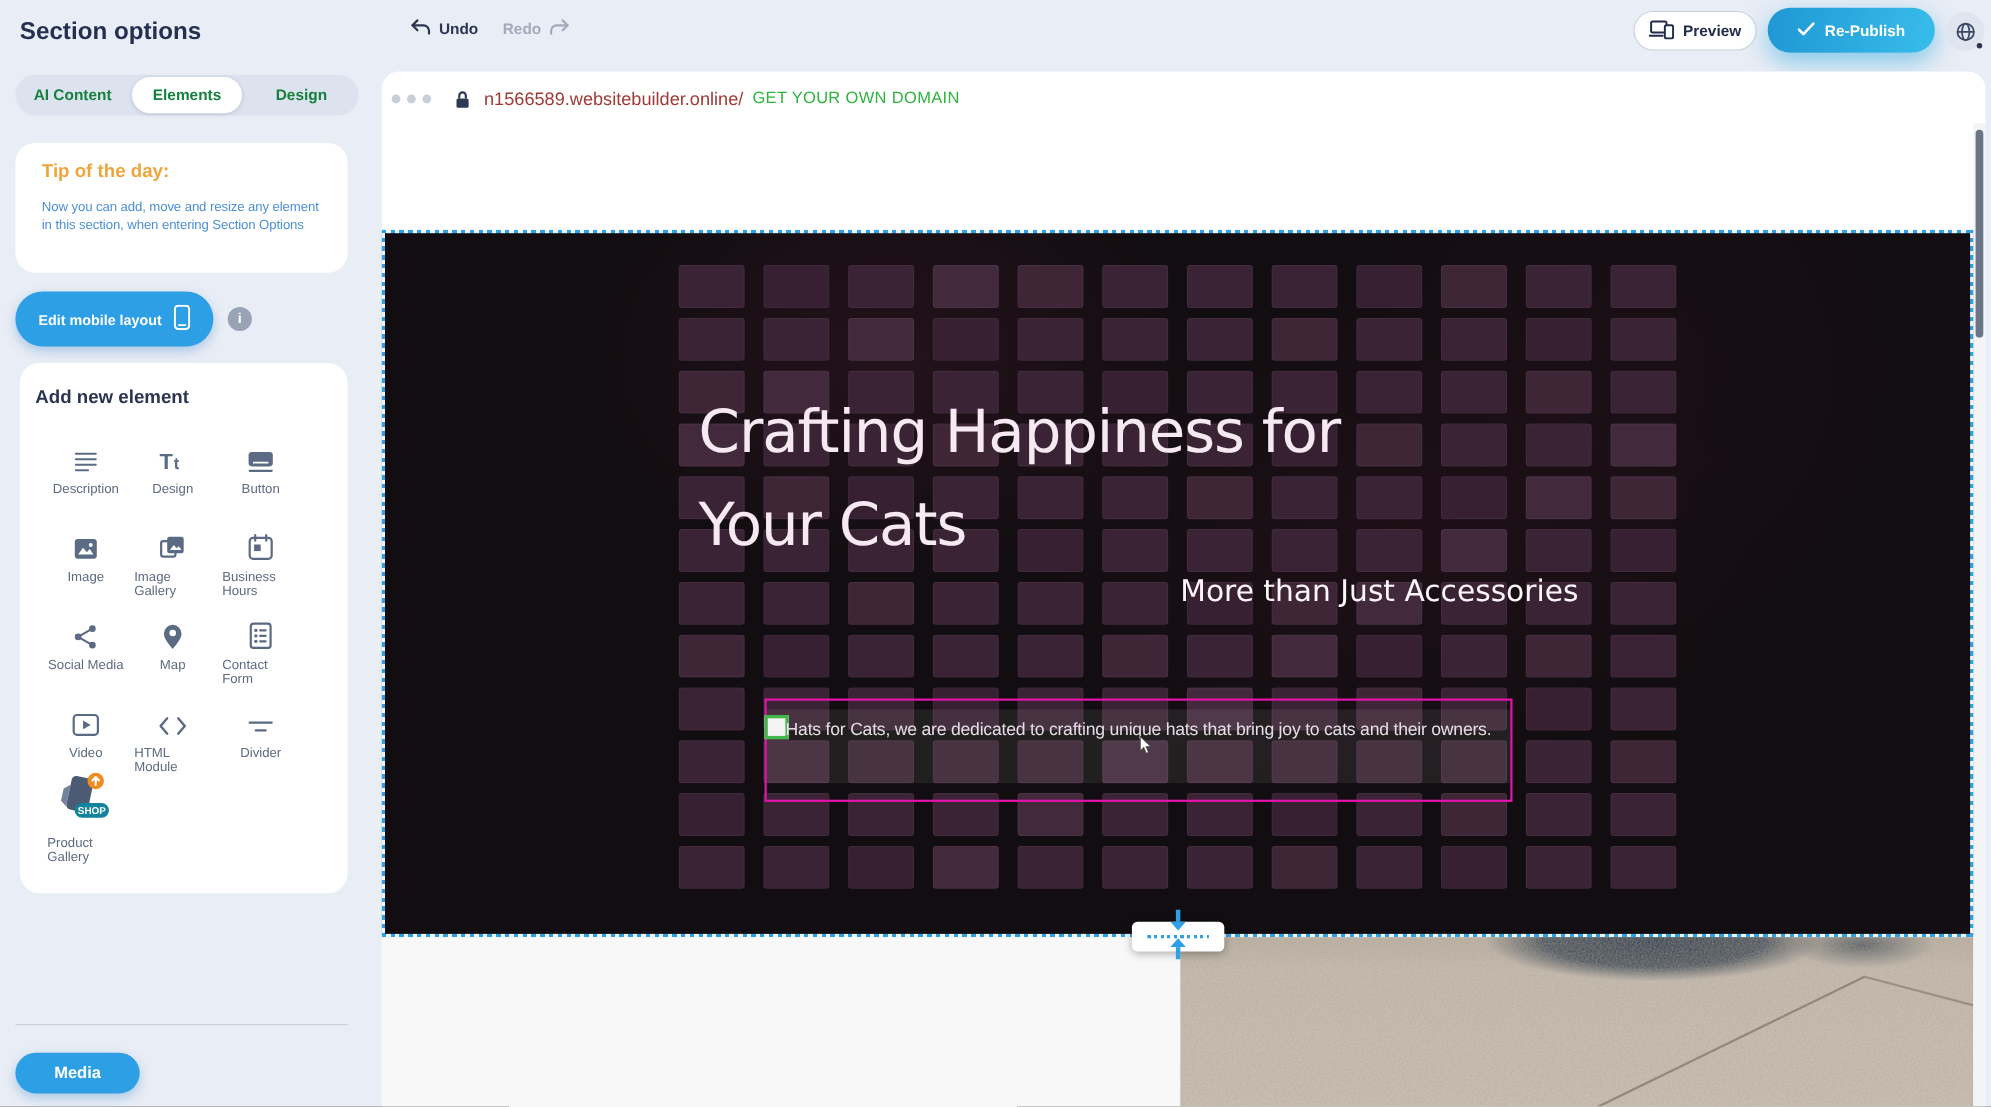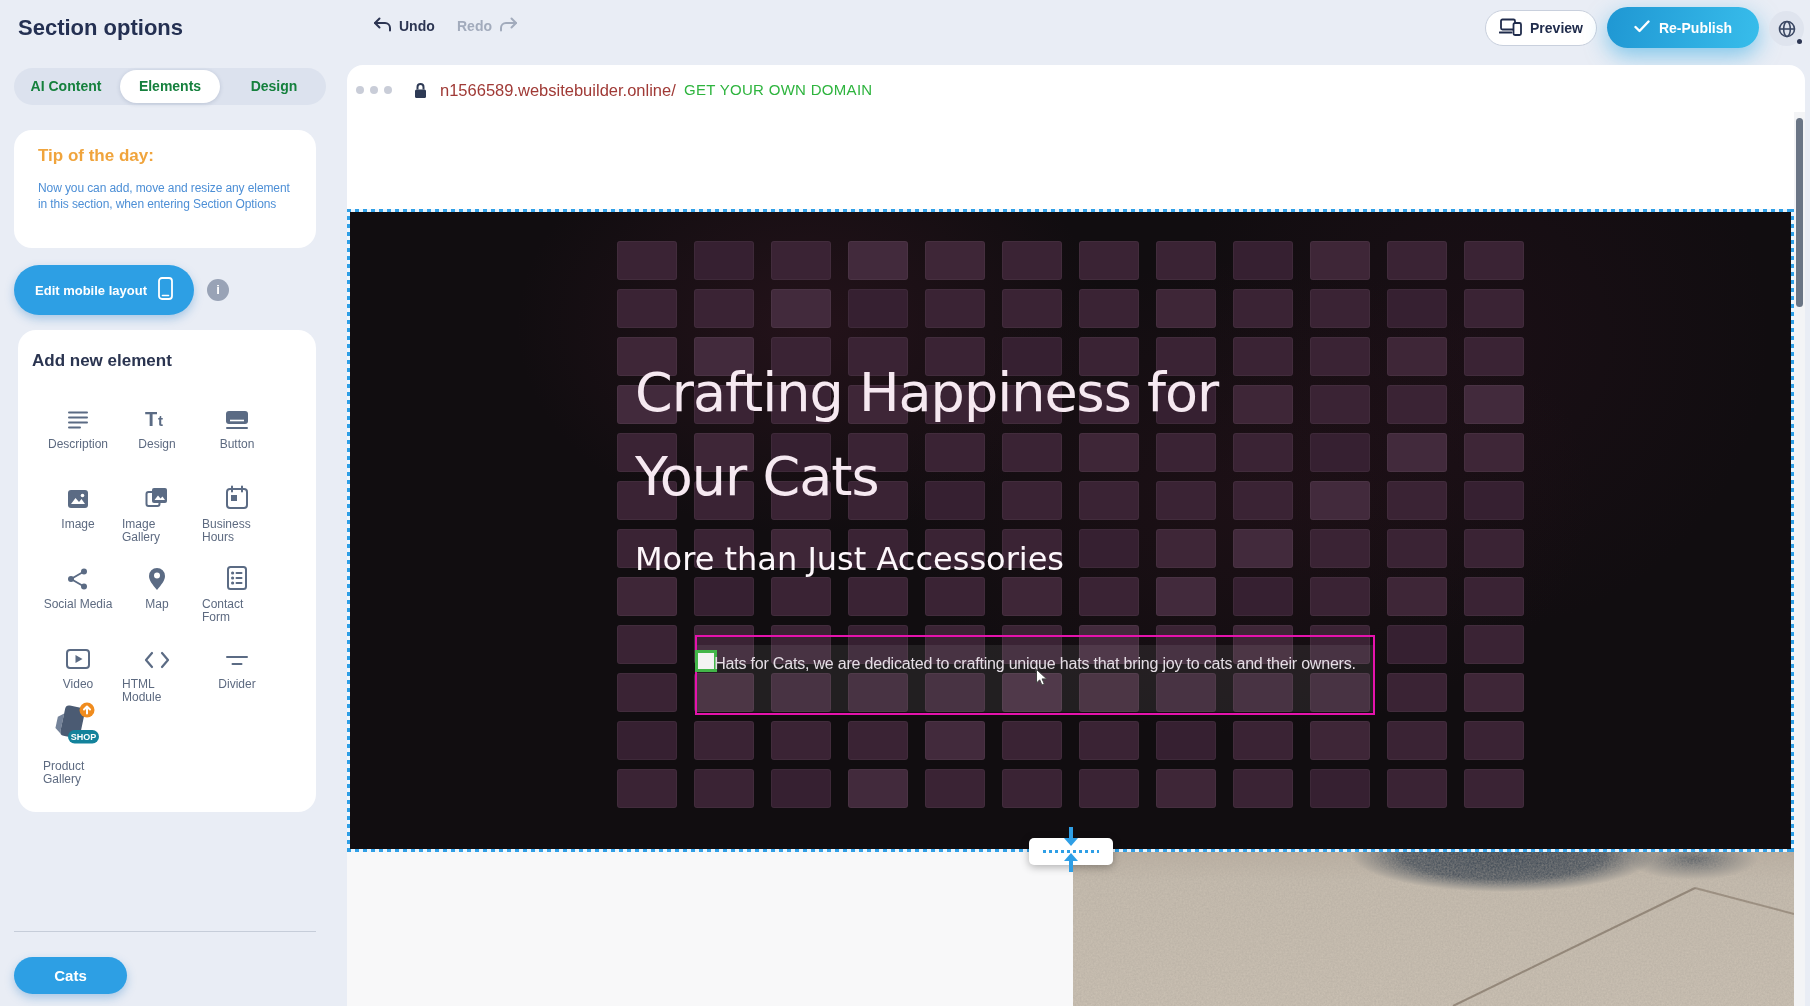--- a/index.html
+++ b/index.html
@@ -44,23 +44,23 @@
  radial-gradient(420px 300px at 32% 18%, rgba(95,35,58,.24), transparent 70%),
  radial-gradient(500px 340px at 62% 45%, rgba(80,28,48,.18), transparent 70%),
  radial-gradient(420px 420px at 78% 20%, rgba(62,22,42,.20), transparent 70%),
  #110d10;overflow:hidden}
 .hero-grid{position:absolute;left:270px;top:31px;width:907px;height:567px;display:grid;grid-template-columns:repeat(12,60px);grid-auto-rows:39px;column-gap:17px;row-gap:9px}
 .hcell{background:#3a2334;border-radius:3px;box-shadow:inset 0 0 0 1px rgba(255,255,255,.045)}
 .hcell:nth-child(5n){background:#3e2637}
 .hcell:nth-child(7n+2){background:#362031}
 .hcell:nth-child(11n+4){background:#422a3c}
 .h1wrap{position:absolute;left:288px;top:141px;width:800px;text-align:left;font-family:"DejaVu Sans",sans-serif;font-size:54px;line-height:84px;color:#f6e9f1;letter-spacing:-1px}
-.h2wrap{position:absolute;left:288px;top:330px;width:800px;text-align:left;font-family:"DejaVu Sans",sans-serif;font-size:32px;color:#fdf7fb}
+.h2wrap{position:absolute;left:288px;top:312px;width:800px;text-align:right;font-family:"DejaVu Sans",sans-serif;font-size:27px;color:#fdf7fb}
 .texthl{position:absolute;left:350px;top:435px;width:676px;height:67px;background:rgba(255,255,255,.075)}
-.pinkbox{position:absolute;left:348px;top:425px;width:680px;height:80px;border:2.5px solid #e513ad}
+.pinkbox{position:absolute;left:348px;top:425px;width:680px;height:94px;border:2.5px solid #e513ad}
 .pinktext{position:absolute;left:0;top:14px;width:100%;text-align:center;font-family:"Liberation Sans",sans-serif;font-size:16px;line-height:26px;color:#e5dee5;letter-spacing:-0.2px}
 .handle{position:absolute;left:-2px;top:13px;width:22px;height:22px;background:#f3f3f3;border:3.5px solid #43b649}
 
 .dash-h{position:absolute;height:3px;background:repeating-linear-gradient(90deg,#2f9fe6 0 4px,#eef6fd 4px 8px)}
 .dash-v{position:absolute;width:3px;background:repeating-linear-gradient(0deg,#2f9fe6 0 4px,#eef6fd 4px 8px)}
 
 .bot-left{position:absolute;left:0;top:787px;width:726px;height:154px;background:#f8f8f9}
 .stone{position:absolute;left:726px;top:787px;width:721px;height:154px;background:linear-gradient(180deg,#bdb2a4 0,#c9bfb1 30px,#cdc3b5 100%);overflow:hidden}
 .blob1{position:absolute;left:278px;top:-34px;width:305px;height:74px;background:radial-gradient(closest-side,rgba(47,60,75,1),rgba(47,60,75,.85) 65%,rgba(47,60,75,0));border-radius:50%}
 .blob2{position:absolute;left:555px;top:-14px;width:130px;height:42px;background:radial-gradient(closest-side,rgba(47,60,75,.75),rgba(47,60,75,0));border-radius:50%}
@@ -223,21 +223,21 @@
         <circle cx="32" cy="9" r="7.5" fill="#f08c1e"></circle>
           <path d="M32 12.5v-7M29 8.5l3-3 3 3" stroke="#fff" stroke-width="2" fill="none" stroke-linecap="round" stroke-linejoin="round"></path>
         <rect x="13" y="29" width="31" height="13.5" rx="6.7" fill="#13829b"></rect>
         <text x="28.5" y="39" text-anchor="middle" font-family="Liberation Sans,sans-serif" font-size="9" font-weight="bold" fill="#fff">SHOP</text>
       </svg>
     </span>
     <span class="elabel">Product Gallery</span>
   </div>
 
   <div class="sdiv"></div>
-  <div class="done">Cats</div>
+  <div class="done">Media</div>
 
   <div class="undo">
     <span><svg width="19" height="15" viewBox="0 0 19 15" fill="none" stroke="#2c3552" stroke-width="2" stroke-linecap="round" stroke-linejoin="round">
           <path d="M6.5 1.5L2 6l4.5 4.5"></path>
           <path d="M2 6h10a5 5 0 0 1 5 5v2.5"></path>
         </svg></span>
     <span>Undo</span>
   </div>
   <div class="redo">
     <span>Redo</span>

